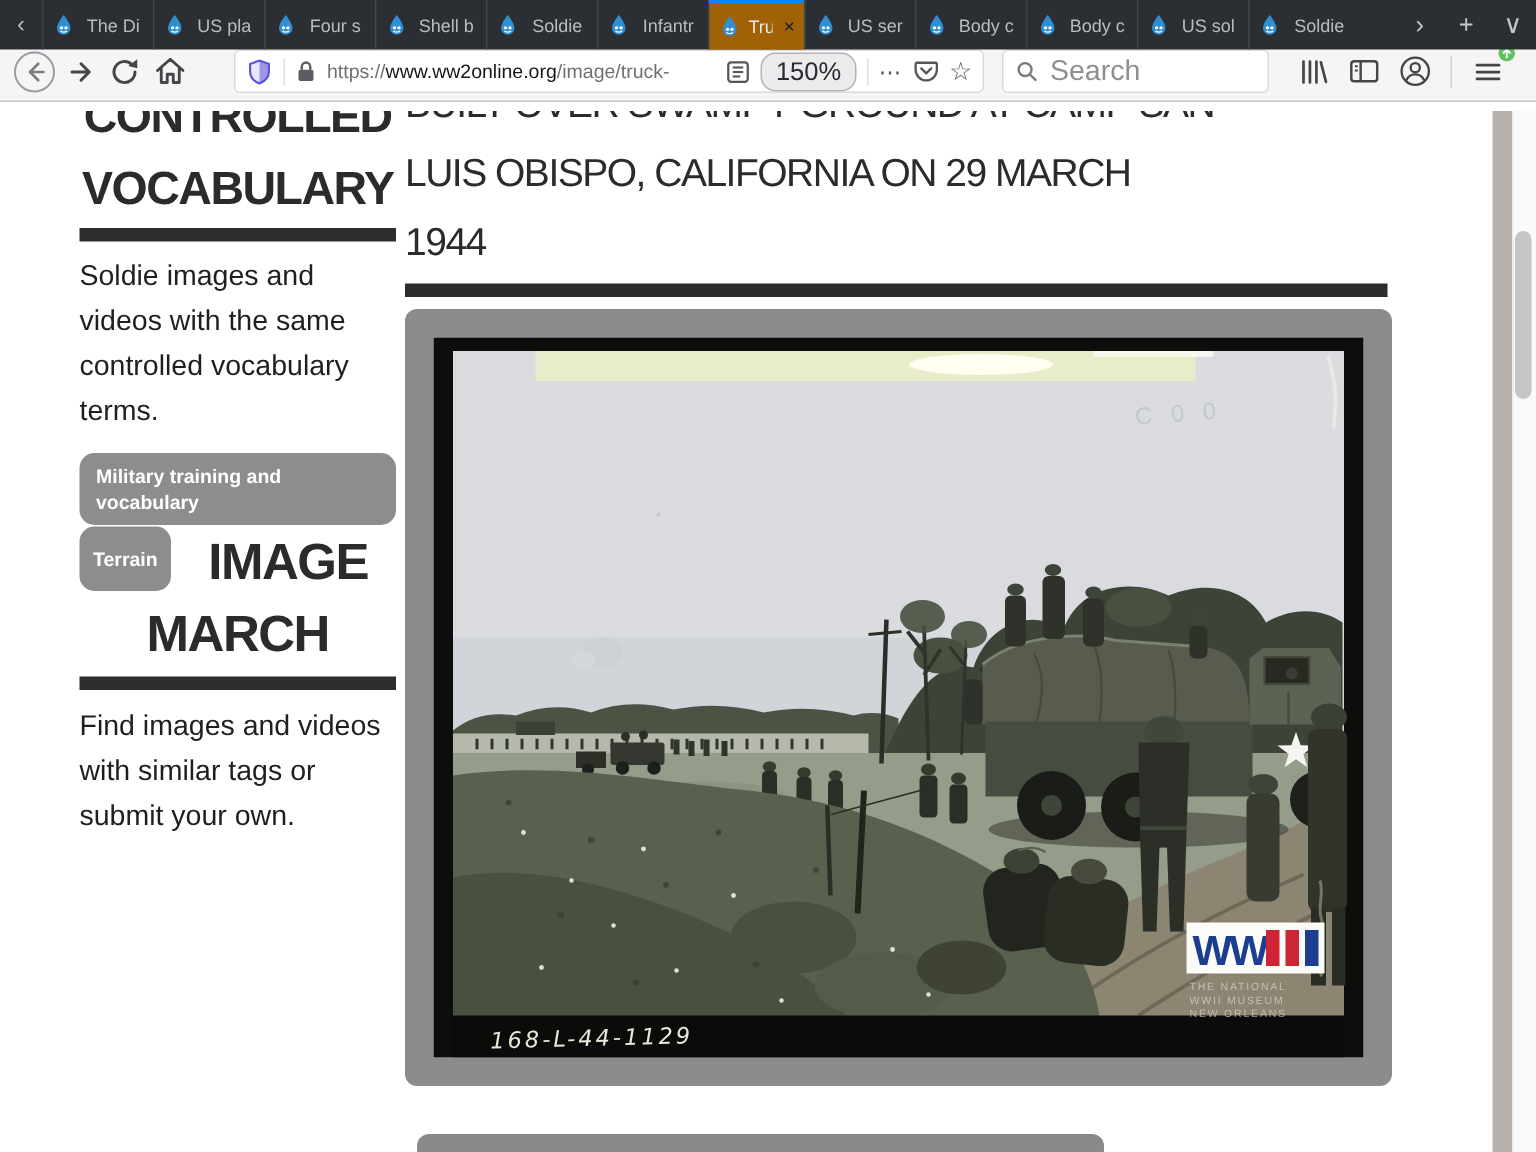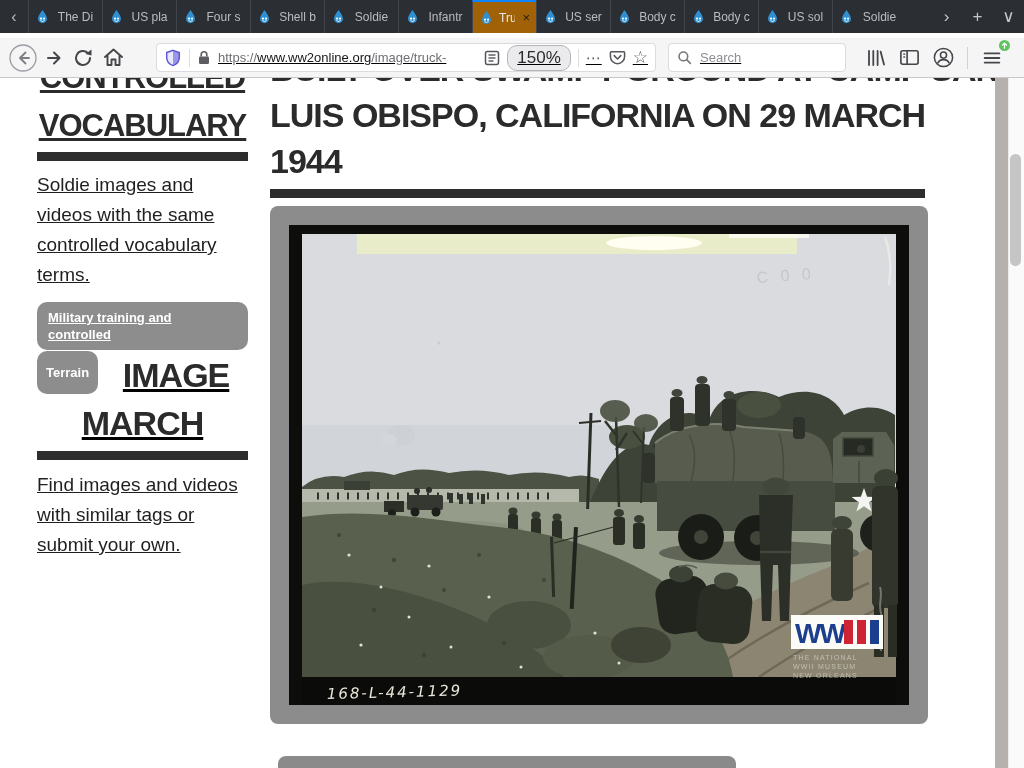--- a/index.html
+++ b/index.html
@@ -30,23 +30,23 @@
     border-left:1px solid #42454b; width:64px;
   }
   .tab-label { white-space:nowrap; overflow:hidden; flex:1; }
   .tab-close { flex:none; font-size:13px; color:#1b1d20; margin-left:2px; }
   .favicon { flex:none; width:15px; height:15px; display:flex; }
   .tab-controls { margin-left:auto; display:flex; align-items:stretch; }
   .tab-controls .tab-ctl { width:31px; font-size:17px; color:#c3c6ca; }
 
   
   .navbar {
-    position:absolute; top:38px; left:0; right:0; height:40px;
+    position:absolute; top:28px; left:0; right:0; height:40px;
     background:#f6f5f6; border-bottom:1px solid #c9c7c9;
-    display:flex; align-items:center; padding:0 8px; z-index:25;text-decoration:underline;
+    display:flex; align-items:center; padding:0 8px; z-index:25;
   }
   .nav-btn { width:30px; height:30px; display:flex; align-items:center; justify-content:center; flex:none; }
   .urlbar {
     margin-left:28px; width:500px; height:29px; background:#fff;
     border:1px solid #dcdadc; border-radius:4px; display:flex;
     align-items:center; padding:0 7px; gap:7px; flex:none;
   }
   .url-divider { width:1px; height:18px; background:#ddd; flex:none; }
   .url-text {
     flex:1; font-size:13px; color:#6f6f74; white-space:nowrap; overflow:hidden;
@@ -60,40 +60,40 @@
   }
   .ub-icon { flex:none; display:flex; align-items:center; justify-content:center; color:#55555b; }
   .dots-glyph { font-size:15px; color:#55555b; letter-spacing:1px; }
   .star-glyph { font-size:17px; color:#55555b; line-height:1; }
   .searchbar {
     margin-left:12px; width:178px; height:29px; background:#fff;
     border:1px solid #dcdadc; border-radius:4px; display:flex;
     align-items:center; padding:0 8px; gap:6px; flex:none;
   }
   .searchbar input {
-    border:none; outline:none; flex:1; width:100%; font-size:13px;
+    border:none; outline:none; flex:1; width:100%; font-size:19px;
     font-family:"Liberation Sans", sans-serif; color:#4c1d95; background:transparent;
   }
   .searchbar input::placeholder { color:#8e8e93; }
   .nav-right { display:flex; align-items:center; margin-left:14px; gap:4px; }
   .nav-vdiv { width:1px; height:22px; background:#d2d0d2; margin:0 5px; flex:none; }
   .burger-wrap { position:relative; }
   .badge {
     position:absolute; top:-3px; right:-3px; width:11px; height:11px;
     border-radius:50%; background:#5fc45f; display:flex; align-items:center;
     justify-content:center;
   }
 
   
   .page {
     position:absolute; top:74px; left:0; right:0; bottom:0;
     background:#fff; overflow:hidden;
   }
   .sidebar { position:absolute; left:37px; top:0; width:211px; height:100%; }
-  .sb-abs { position:absolute; left:0; width:211px;text-decoration:underline; }
+  .sb-abs { position:absolute; left:16px; width:211px; }
   .sb-heading {
     font-size:31px; font-weight:bold; color:#2b2b2b; letter-spacing:-1px;
     line-height:48px; text-align:center; margin:0;
   }
   .rule { background:#2d2d2d; height:9px; }
   .sb-para { font-size:19px; line-height:30px; color:#1f1f1f; }
   .tag-pill {
     background:#8d8d8d; color:#fff; font-weight:bold; font-size:13px;
     line-height:17px; border-radius:10px; padding:7px 11px;
   }
@@ -102,21 +102,21 @@
     font-size:13px; border-radius:10px; padding:14px 9px; margin-right:6px;
   }
   .sb-heading2 {
     font-size:34px; font-weight:bold; color:#2b2b2b; letter-spacing:-1px;
     line-height:48px; text-align:center; margin:0;
   }
 
   .main { position:absolute; left:270px; top:0; width:655px; height:100%; }
   .main-abs { position:absolute; left:0; }
   .page-title {
-    margin:0; font-size:34px; font-weight:bold; color:#2b2b2b;
+    margin:0; font-size:26px; font-weight:normal; color:#2b2b2b;
     letter-spacing:-1px; line-height:46px;
   }
   .page-title div { white-space:nowrap; }
   .photo-card {
     background:#8c8c8c; border-radius:8px; width:658px; height:518px;
     padding:19px; position:absolute; top:132px; left:0;
   }
   .partial-card {
     position:absolute; left:8px; top:682px; width:458px; height:90px;
     background:#8a8a8a; border-radius:8px;
@@ -416,21 +416,21 @@
 
 <div class="page">
 
   <div class="sidebar">
     <h2 class="sb-heading sb-abs" style="top:-20px;">
       <div>CONTROLLED</div>
       <div>VOCABULARY</div>
     </h2>
     <div class="rule sb-abs" style="top:78px;"></div>
     <div class="sb-para sb-abs" style="top:96px;">Soldie images and videos with the same controlled vocabulary terms.</div>
-    <div class="tag-pill sb-abs" style="top:228px;">Military training and controlled</div>
+    <div class="tag-pill sb-abs" style="top:228px;">Military training and vocabulary</div>
     <div class="sb-abs" style="top:277px;">
       <span class="terrain-pill">Terrain</span>
       <h2 class="sb-heading2">
         <span>IMAGE</span> <span>MARCH</span>
       </h2>
     </div>
     <div class="rule sb-abs" style="top:377px;"></div>
     <div class="sb-para sb-abs" style="top:396px;">Find images and videos with similar tags or submit your own.</div>
   </div>
 

